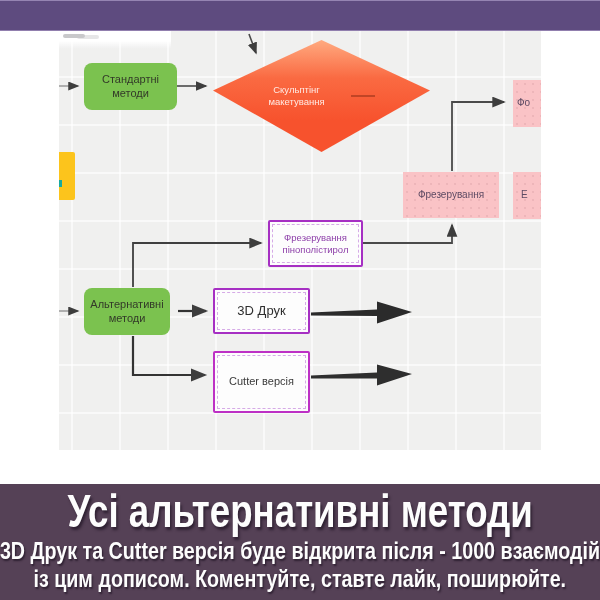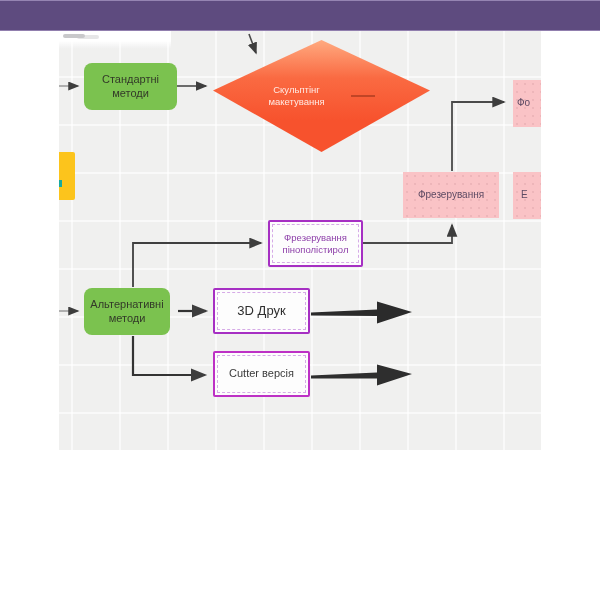--- a/index.html
+++ b/index.html
@@ -107,19 +107,24 @@
       <div class="node pink" style="left:454px;top:141px;width:40px;height:47px;justify-content:flex-start;padding-left:8px;">Е</div>
 
       <div class="node sel pre" style="left:209px;top:189px;width:95px;height:47px;font-size:9.5px;color:#8d3fa9;">Фрезерування
 пінополістирол</div>
 
       <div class="node green pre" style="left:25px;top:257px;width:86px;height:47px;">Альтернативні
 методи</div>
 
       <div class="node sel" style="left:154px;top:257px;width:97px;height:46px;font-size:13px;color:#2f2f2f;">3D Друк</div>
 
-      <div class="node sel" style="left:154px;top:320px;width:97px;height:46px;font-size:11px;color:#3a3a3a;border-color:#bd30c5;">Cutter версія</div>
+      <div class="node sel" style="left:154px;top:320px;width:97px;height:62px;font-size:11px;color:#3a3a3a;border-color:#bd30c5;">Cutter версія</div>
 
     </div>
   </div>
 
+  <div class="footer">
+    <div class="footer-title">Усі альтернативні методи</div>
+    <div class="footer-sub">3D Друк та Cutter версія буде відкрита після - 1000 взаємодій</div>
+    <div class="footer-sub">із цим дописом. Коментуйте, ставте лайк, поширюйте.</div>
+  </div>
 
 </div>
 
 </body></html>

